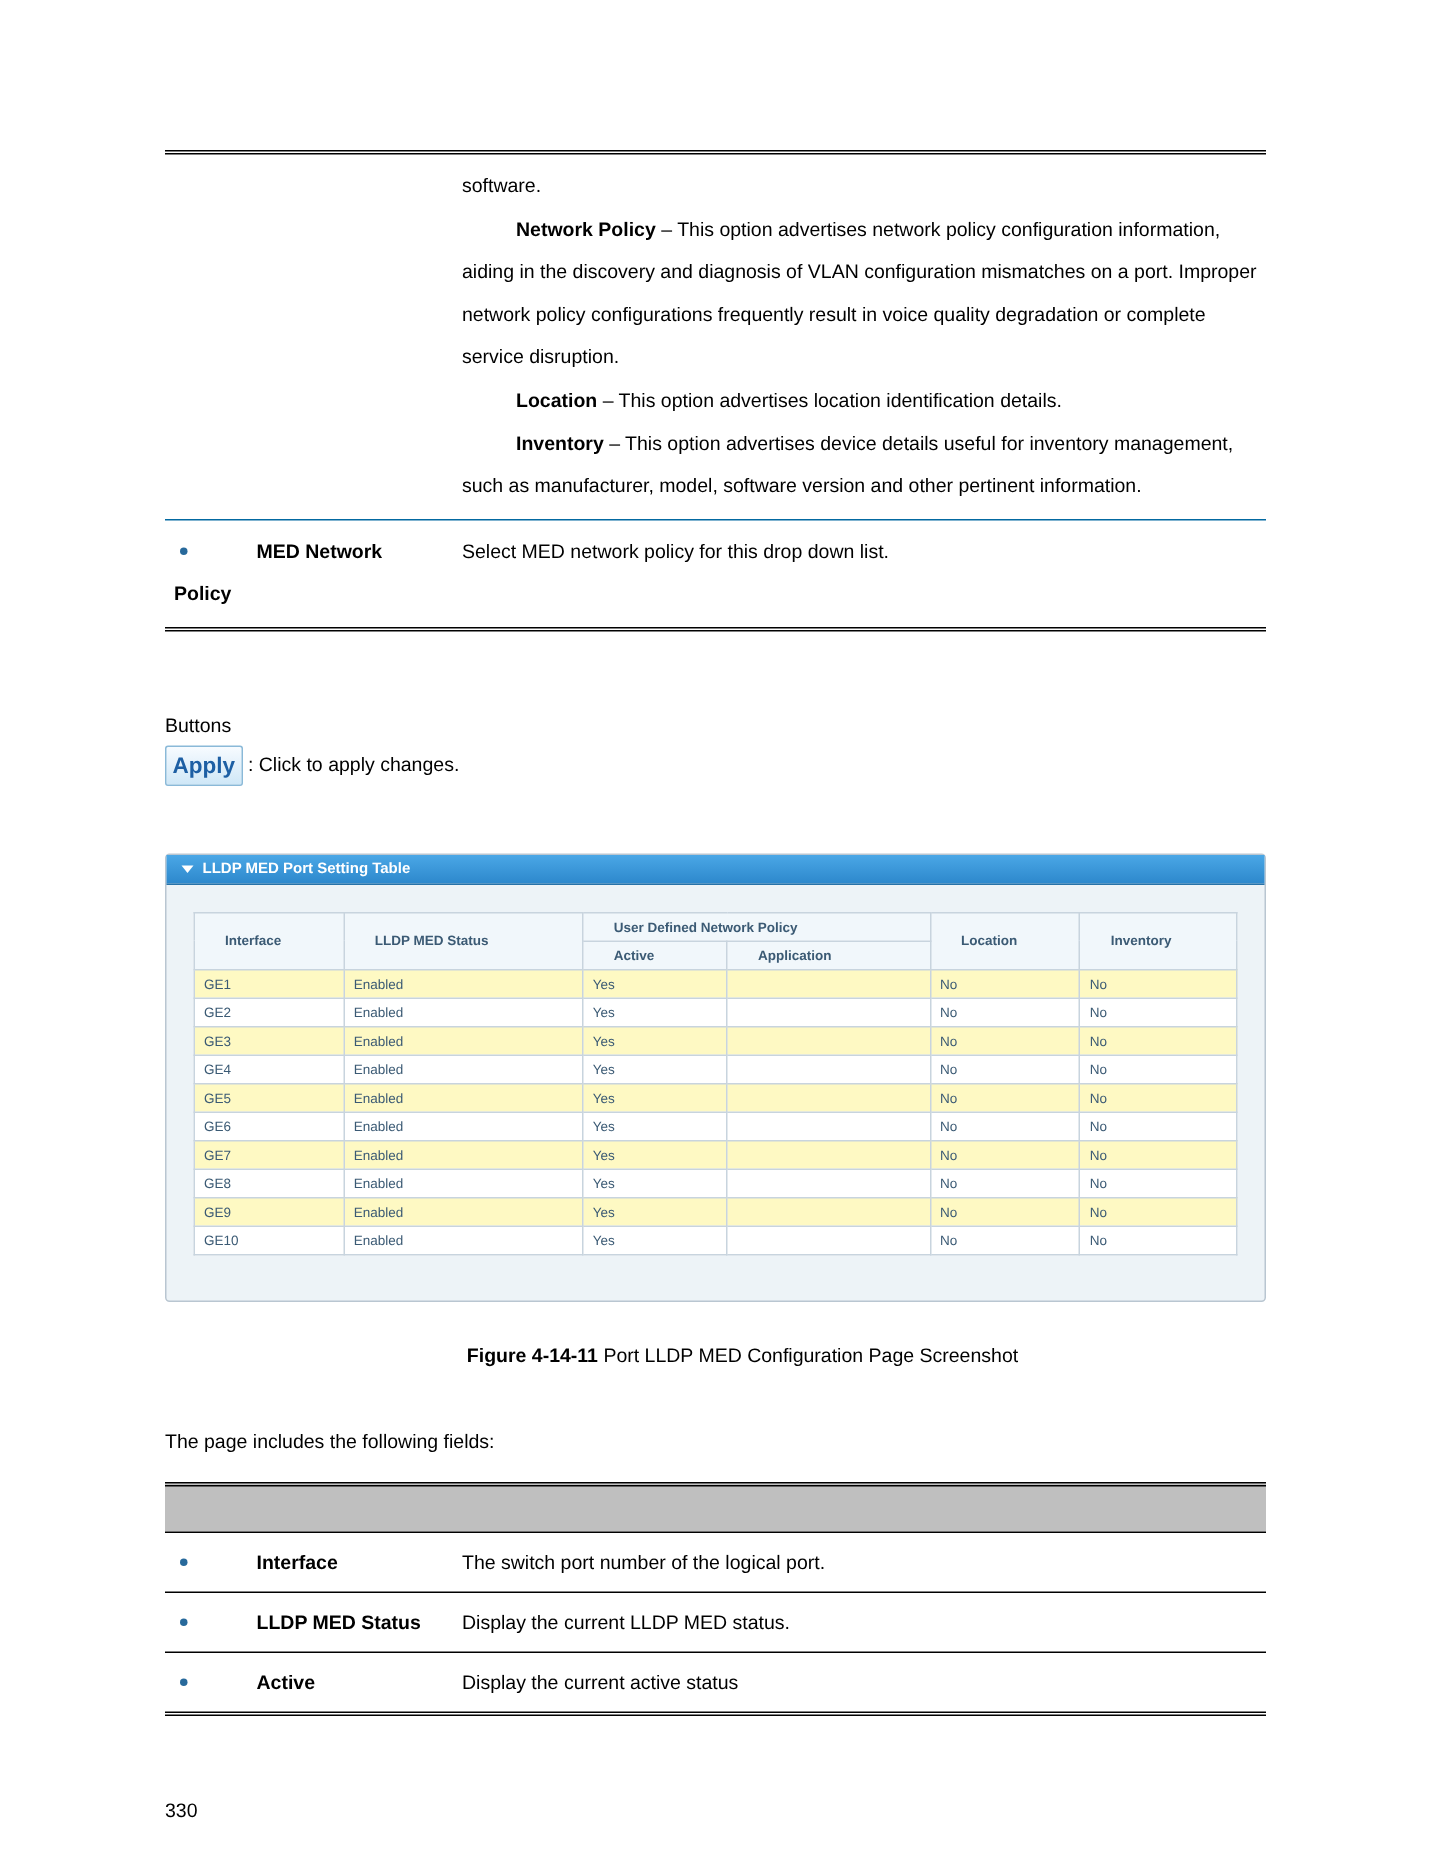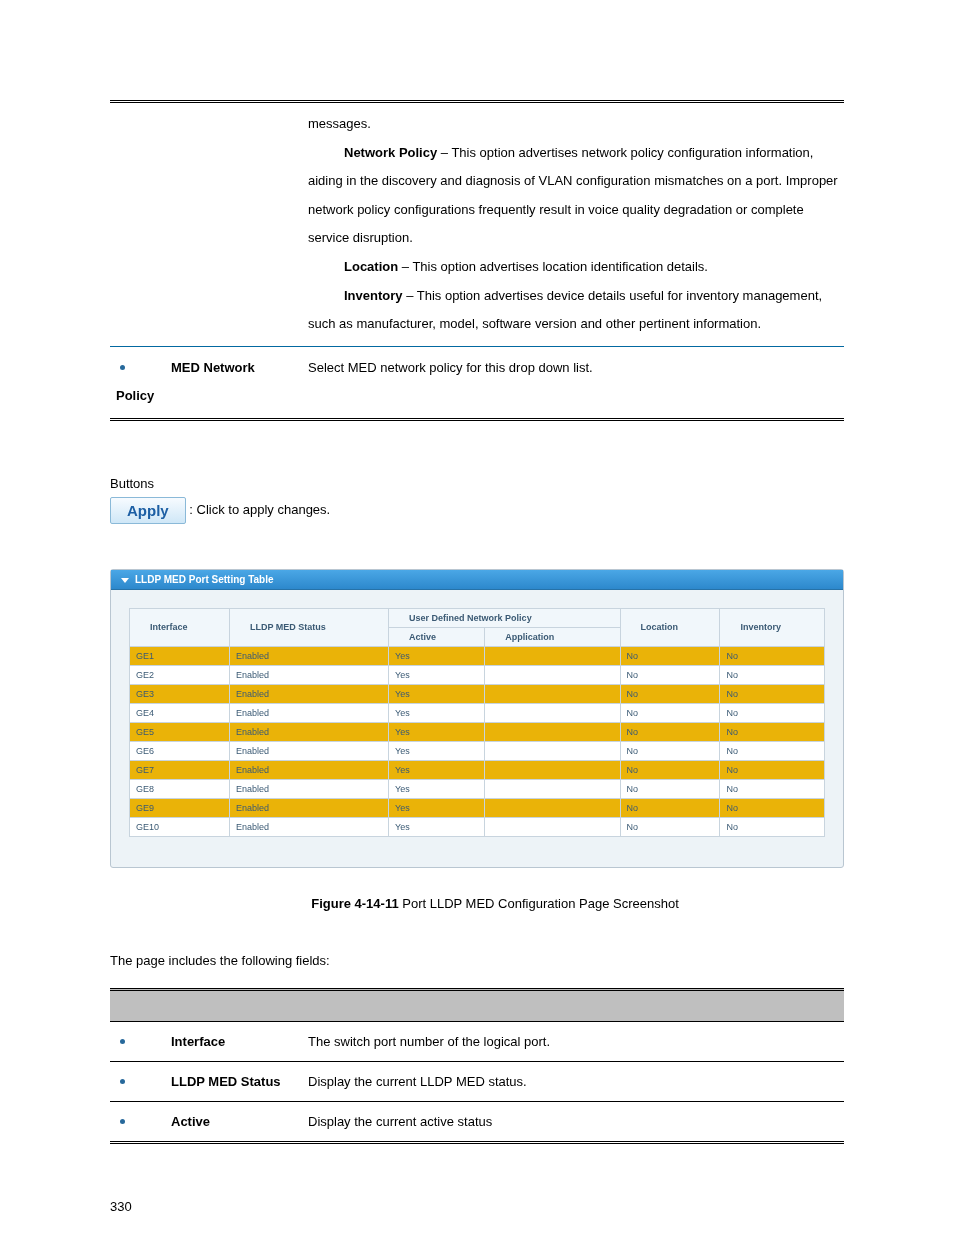--- a/index.html
+++ b/index.html
@@ -41,21 +41,21 @@
   }
   .bold-pre { font-weight: bold; padding-left: 36px; }
   .buttons-block { margin-top: 55px; }
   .apply-btn {
     display:inline-block;
     background: linear-gradient(#f7fbff,#cfe7f7);
     border:1px solid #8ab9d8;
     color:#1d5fa4;
     font-weight:bold;
     font-size:15px;
-    padding:4px 16px;
+    padding:4px 4px;
     border-radius:2px;
     vertical-align: middle;
   }
   
   .sshot {
     margin-top: 45px;
     border:1px solid #b9c6d1;
     border-radius:3px;
     background:#edf3f7;
     padding:0 0 30px 0;
@@ -88,21 +88,21 @@
   .port-table th, .port-table td {
     border:1px solid #c8d4de;
     padding:4px 6px;
     text-align:left;
   }
   .port-table th {
     background:#f1f7fb;
     font-weight:bold;
     padding-left:20px;
   }
-  .port-table tr.alt td { background:#eab308; }
+  .port-table tr.alt td { background:#fef9c3; }
   .caption {
     text-align:center;
     margin-top: 28px;
   }
   .fields-intro { margin-top: 42px; }
   
   .param-table2 {
     border-collapse: collapse;
     width:100%;
     margin-top: 20px;
@@ -123,21 +123,21 @@
 </head>
 <body>
 
 <div class="page">
 
   <table class="param-table top-thick">
     <tbody>
         <tr>
       <td class="obj-col"></td>
       <td>
-        <span>messages.</span><br>
+        <span>software.</span><br>
         <span class="bold-pre">Network Policy</span><span> – This option advertises network policy configuration information, aiding in the discovery and diagnosis of VLAN configuration mismatches on a port. Improper network policy configurations frequently result in voice quality degradation or complete service disruption.</span><br>
         <span class="bold-pre">Location</span><span> – This option advertises location identification details.</span><br>
         <span class="bold-pre">Inventory</span><span> – This option advertises device details useful for inventory management, such as manufacturer, model, software version and other pertinent information.</span>
       </td>
     </tr>
     <tr class="row-sep bot-thick">
       <td class="obj-col">
         <span class="bullet"></span><span class="bold-pre">MED Network Policy</span>
       </td>
       <td>Select MED network policy for this drop down list.</td>

